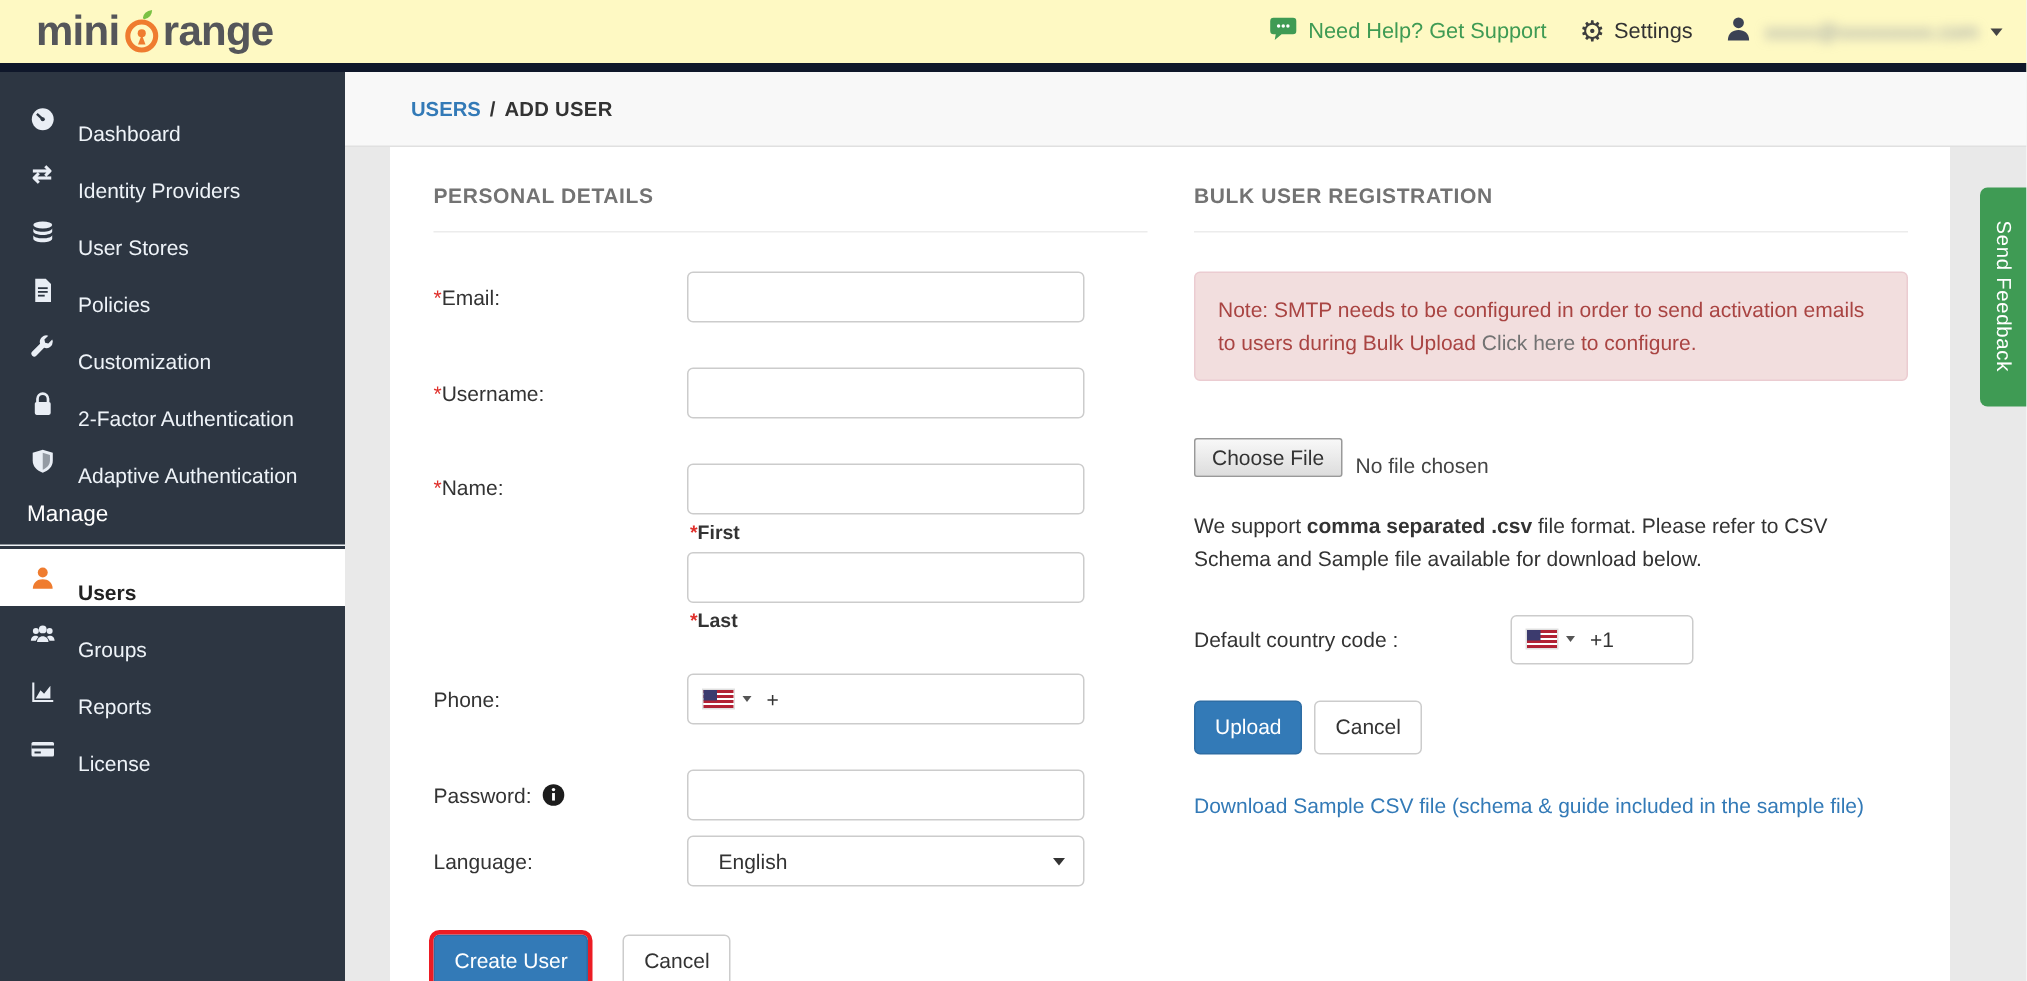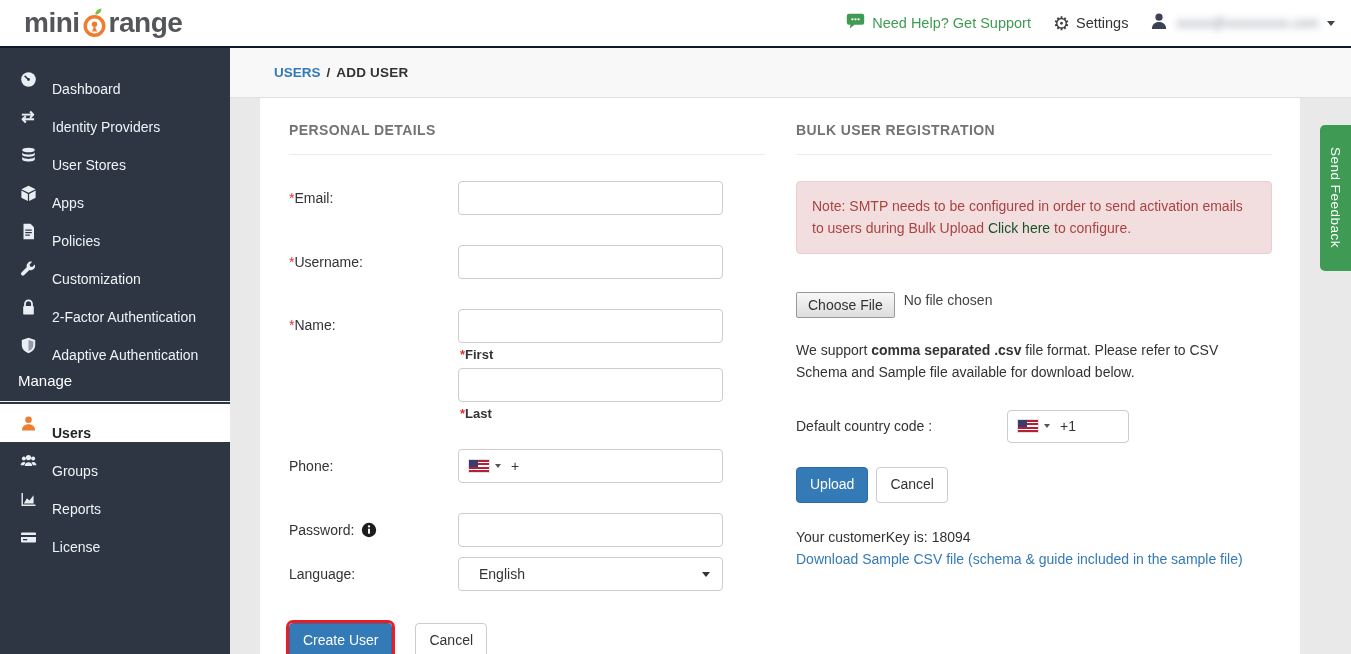--- a/index.html
+++ b/index.html
@@ -1,21 +1,21 @@
 <!DOCTYPE html>
 <html><head>
 <meta charset="utf-8">
 <style>
   * { margin:0; padding:0; box-sizing:border-box; }
   html,body { width:1351px; height:654px; overflow:hidden; }
   body { font-family:"Liberation Sans", sans-serif; background:#e9e9e9; position:relative; }
 
   
-  .header { position:absolute; top:0; left:0; right:0; height:48px; background:#ffffff;
-            border-bottom:2px solid #0f172a; z-index:30; display:flex; align-items:center;
+  .header { position:absolute; top:0; left:0; right:0; height:48px; background:#fef9c3;
+            border-bottom:6px solid #0f172a; z-index:30; display:flex; align-items:center;
             justify-content:space-between; padding:0 16px 0 24px; }
   .logo { display:flex; align-items:center; font-size:28px; font-weight:bold; color:#55565a; letter-spacing:-0.5px; cursor:pointer; }
   .logo-o { margin:0 1px; display:flex; align-items:flex-end; }
   .header-right { display:flex; align-items:center; gap:22px; }
   .help-link { display:flex; align-items:center; gap:7px; color:#3f9b54; font-size:14.5px; cursor:pointer; }
   .settings-link { display:flex; align-items:center; gap:6px; color:#333; font-size:14.5px; cursor:pointer; }
   .gear-glyph { font-size:19px; color:#3d3d3d; line-height:1; }
   .account { display:flex; align-items:center; gap:8px; cursor:pointer; }
   .blur-text { filter:blur(3.5px); color:#8d94a0; font-size:14px; max-width:160px; white-space:nowrap; overflow:hidden; }
   .caret { width:0; height:0; border-left:4.5px solid transparent; border-right:4.5px solid transparent; border-top:5px solid #444; display:inline-block; }
@@ -72,22 +72,22 @@
 
   .btn { font-size:14px; padding:7px 13px; border-radius:4px; cursor:pointer; font-family:inherit; line-height:1.42; }
   .btn-primary { background:#337ab7; border:1px solid #2e6da4; color:#fff; }
   .btn-default { background:#fff; border:1px solid #ccc; color:#333; }
   .highlight-red { outline:3px solid #ec1c24; }
   .btn-row { display:flex; align-items:center; gap:23px; margin-top:32px; }
 
   
   .alert { background:#f2dede; border:1px solid #ebccd1; border-radius:4px; padding:14px 15px;
            font-size:14px; color:#a94442; line-height:1.55; margin-bottom:22px; }
-  .alert-link { color:#14532d; cursor:pointer; }
-  .file-row { display:flex; align-items:flex-start; margin-bottom:22px;margin-top:38px; }
+  .alert-link { color:#737373; cursor:pointer; }
+  .file-row { display:flex; align-items:flex-end; margin-bottom:22px;margin-top:38px; }
   .file-btn { background:linear-gradient(#f8f8f8,#dddddd); border:1px solid #999;
               border-radius:2px; padding:4px 11px; font-size:14px; color:#333; font-family:inherit; cursor:pointer; }
   .no-file { font-size:14px; color:#444; margin-left:9px; }
   .support-text { font-size:14px; color:#333; line-height:1.55; width:462px; margin-bottom:26px; }
   .country-row { display:flex; align-items:center; margin-bottom:24px; }
   .country-label { width:211px; flex-shrink:0; font-size:14px; color:#333; }
   .country-box { width:122px; height:33px; border:1px solid #ccc; border-radius:4px; display:flex;
                  align-items:center; padding:0 10px; font-size:14px; color:#333; cursor:pointer; background:#fff; }
   .cc-value { margin-left:10px; }
   .bulk-btn-row { display:flex; align-items:flex-end; gap:8px; margin-bottom:26px; }
@@ -168,30 +168,20 @@
         <ellipse cx="8.5" cy="3" rx="6.3" ry="2.3" fill="#e9eef5"></ellipse>
         <path d="M2.2 5.2 c0 1.3 2.8 2.3 6.3 2.3 s6.3-1 6.3-2.3 v2.2 c0 1.3-2.8 2.3-6.3 2.3 s-6.3-1-6.3-2.3 z" fill="#e9eef5"></path>
         <path d="M2.2 9.6 c0 1.3 2.8 2.3 6.3 2.3 s6.3-1 6.3-2.3 v2.6 c0 1.3-2.8 2.3-6.3 2.3 s-6.3-1-6.3-2.3 z" fill="#e9eef5"></path>
       </svg>
     </span>
     <span class="slabel">User Stores</span>
   </div>
   <div class="side-item">
     <span class="sicon">
       <svg width="17" height="17" viewBox="0 0 17 17">
-        <polygon points="8.5,0.8 15.6,4.3 8.5,7.8 1.4,4.3" fill="#e9eef5"></polygon>
-        <polygon points="1.4,5.6 7.9,8.9 7.9,16 1.4,12.7" fill="#e9eef5"></polygon>
-        <polygon points="15.6,5.6 9.1,8.9 9.1,16 15.6,12.7" fill="#e9eef5"></polygon>
-      </svg>
-    </span>
-    <span class="slabel">Apps</span>
-  </div>
-  <div class="side-item">
-    <span class="sicon">
-      <svg width="17" height="17" viewBox="0 0 17 17">
         <path d="M3.5 0.8 h7 l3.5 3.5 v12 h-10.5 z" fill="#e9eef5"></path>
         <rect x="5.3" y="6.5" width="6.5" height="1.2" fill="#2d3642"></rect>
         <rect x="5.3" y="9" width="6.5" height="1.2" fill="#2d3642"></rect>
         <rect x="5.3" y="11.5" width="4.5" height="1.2" fill="#2d3642"></rect>
       </svg>
     </span>
     <span class="slabel">Policies</span>
   </div>
   <div class="side-item">
     <span class="sicon">
@@ -375,18 +365,17 @@
         <span class="mini-caret"></span>
         <span class="cc-value">+1</span>
       </div>
     </div>
 
     <div class="bulk-btn-row">
       <button class="btn btn-primary">Upload</button>
       <button class="btn btn-default">Cancel</button>
     </div>
 
-    <div class="customer-key">Your customerKey is: 18094</div>
     <span class="download-link">Download Sample CSV file (schema &amp; guide included in the sample file)</span>
   </div>
 </div>
 
 <div class="feedback-tab">Send Feedback</div>
 
 </body></html>

